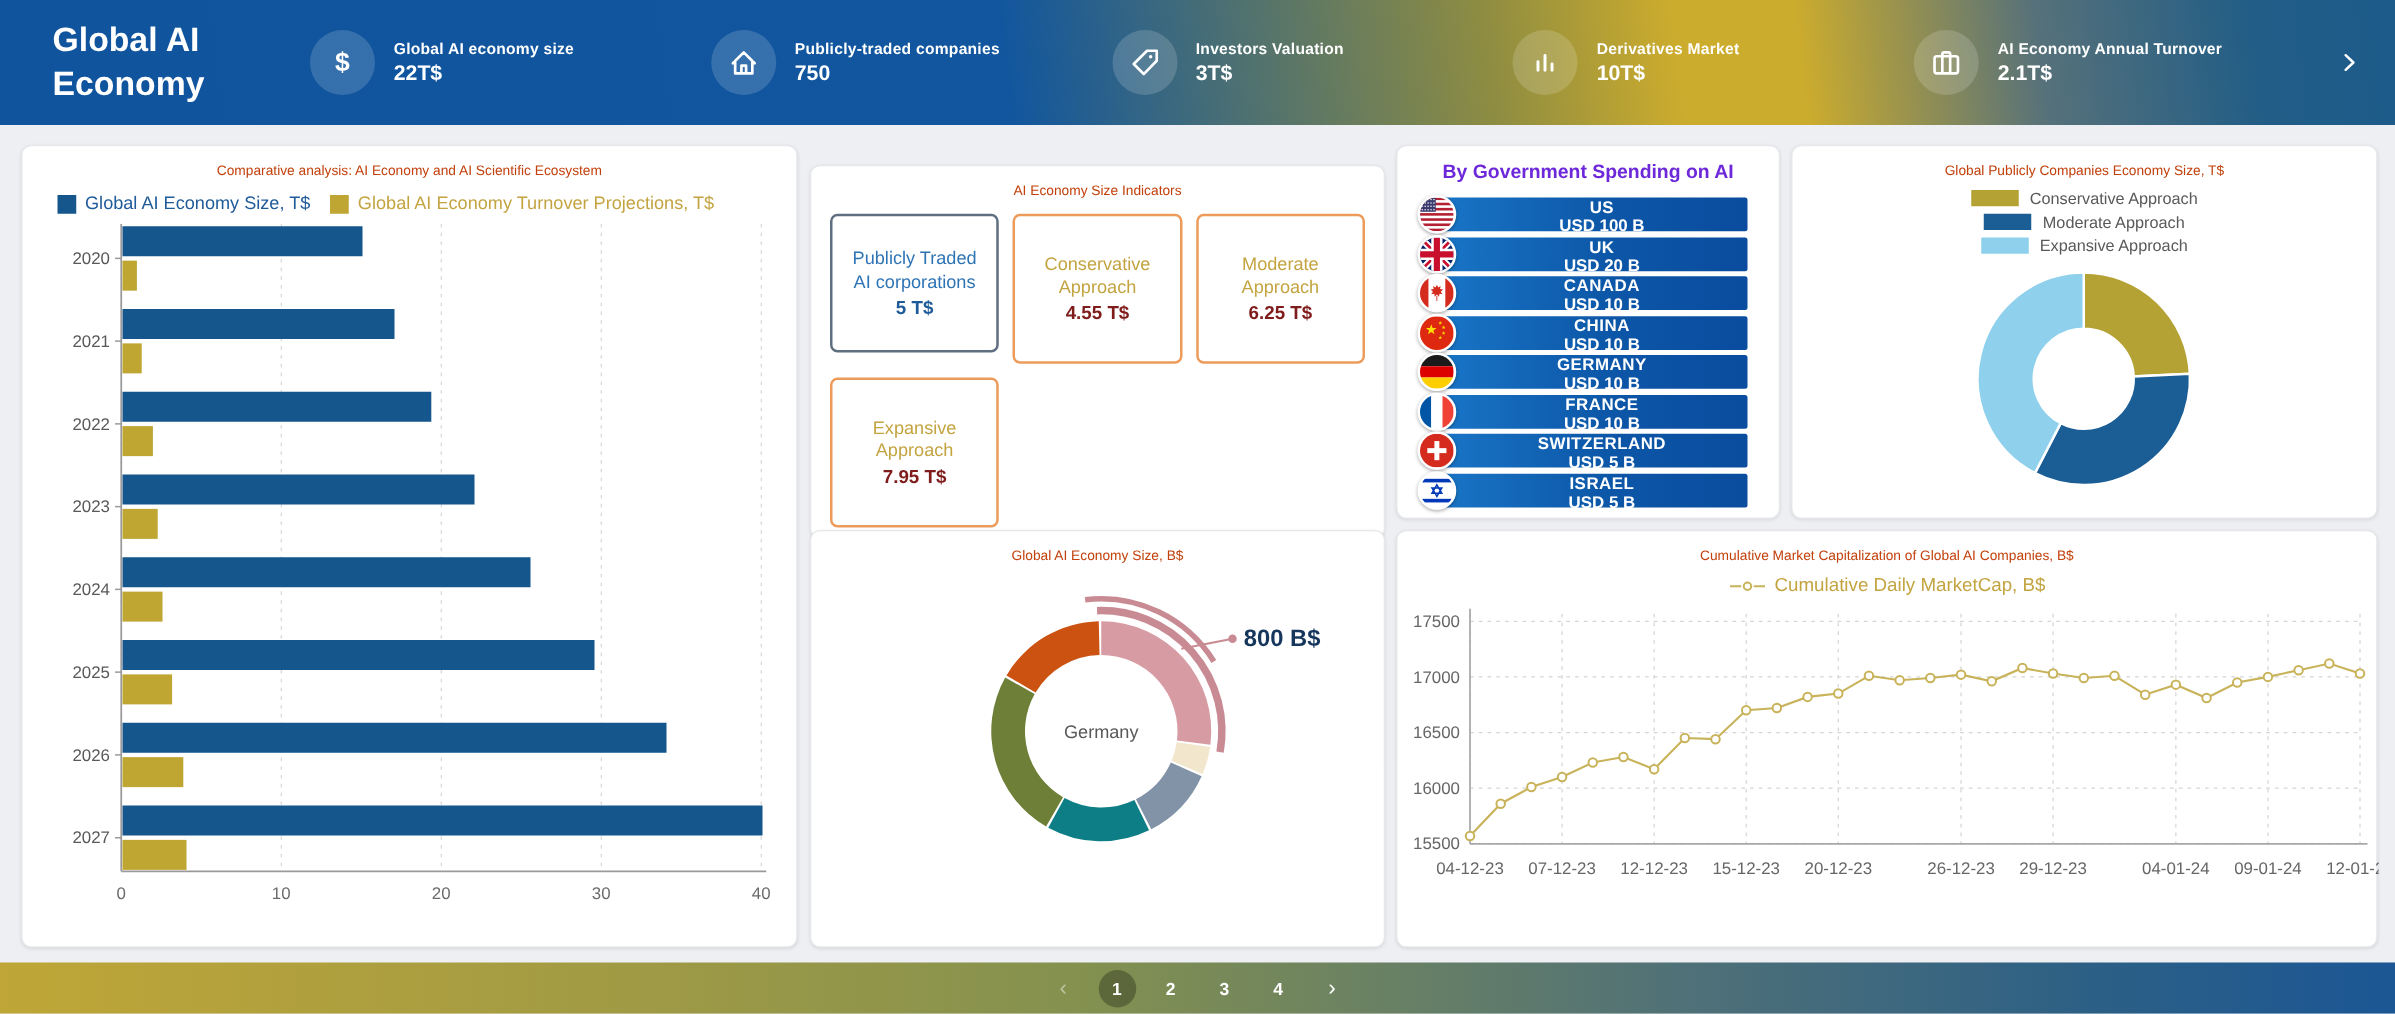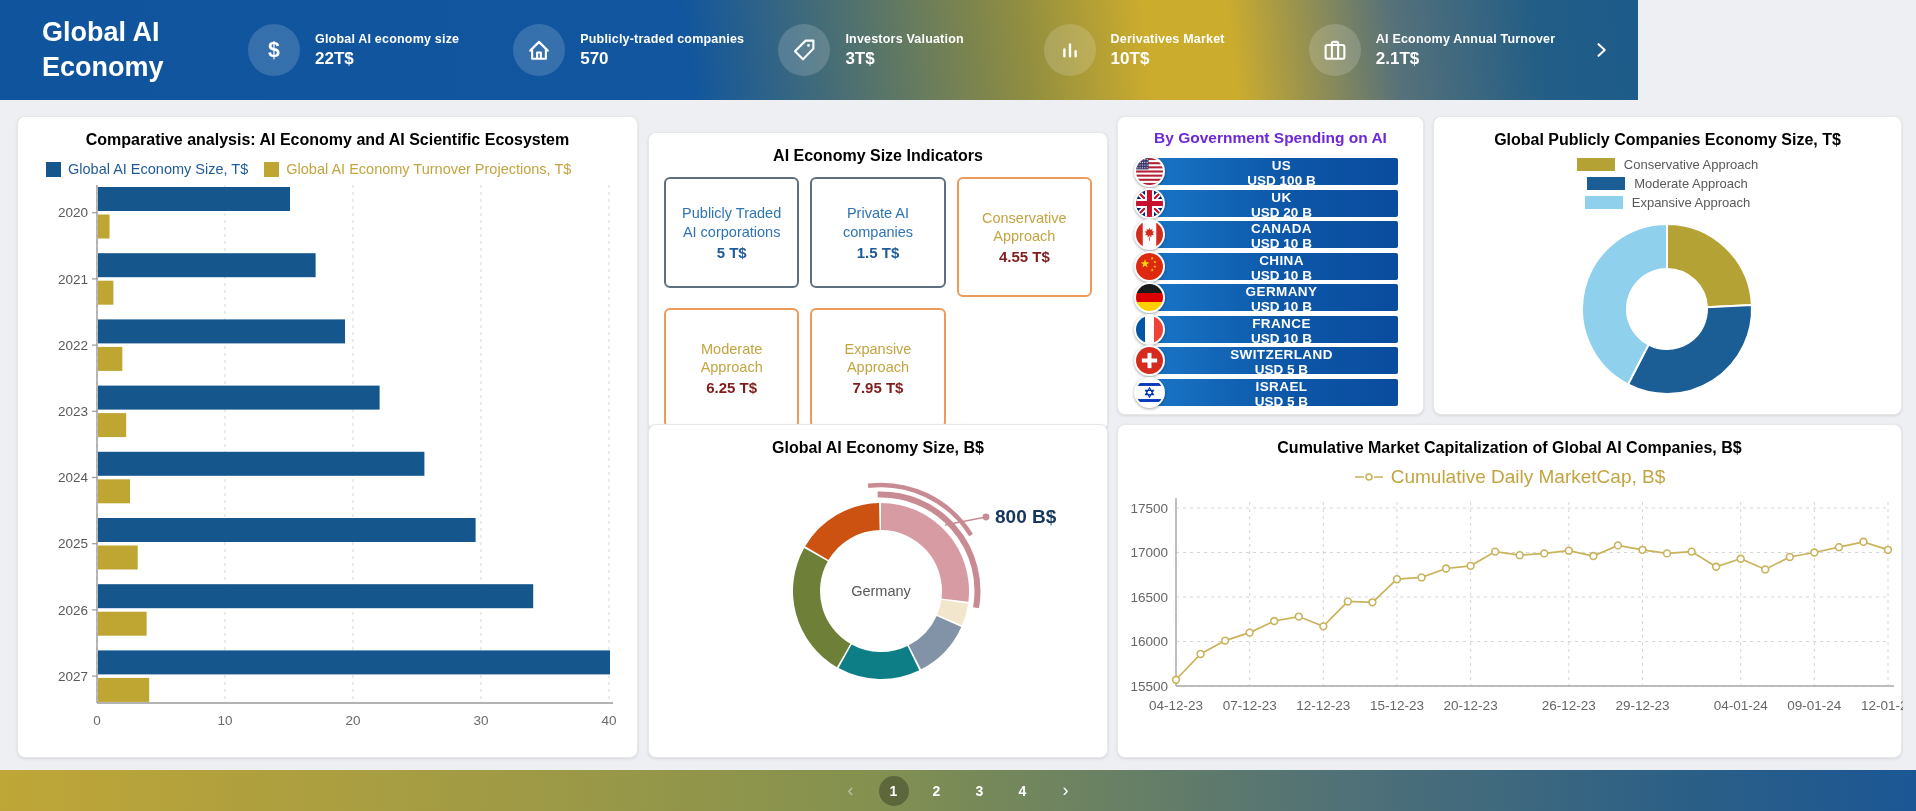--- a/index.html
+++ b/index.html
@@ -1,39 +1,39 @@
 <!DOCTYPE html>
 <html><head>
 <meta charset="utf-8">
 <style>
   * { margin:0; padding:0; box-sizing:border-box; }
   html,body { width:1916px; height:811px; overflow:hidden; background:#edeff2;
     font-family:"Liberation Sans", sans-serif; }
   .app { position:relative; width:1916px; height:811px; }
 
   
-  .topbar { position:absolute; left:0; top:0; width:1638px; height:100px;
+  .topbar { position:absolute; left:0; top:0; width:1916px; height:100px;
     background:linear-gradient(83deg,#0f549d 0%,#11569e 42%,#8d8c42 62%,#ccac2d 70%,#ccac2d 75%,#56717a 85%,#215d86 94%,#1d5b8b 100%);
     display:flex; align-items:center; color:#fff; }
   .app-title { margin-left:42px; width:158px; font-size:27px; font-weight:700; line-height:1.3; }
   .stats { flex:1; display:flex; margin-left:48px; margin-right:10px; }
   .stat { flex:1; display:flex; align-items:center; gap:15px; }
   .stat-icon { width:52px; height:52px; border-radius:50%; background:rgba(255,255,255,.16);
     display:flex; align-items:center; justify-content:center; flex:0 0 52px; }
   .stat-icon svg { width:30px; height:30px; }
   .stat-label { display:block; font-size:12.5px; font-weight:600; letter-spacing:.2px; }
   .stat-value { display:block; font-size:17px; font-weight:700; margin-top:3px; }
   .next-btn { margin-right:20px; width:34px; height:34px; display:flex; align-items:center;
     justify-content:center; cursor:pointer; }
   .next-btn svg { width:20px; height:20px; }
 
   
   .panel { position:absolute; background:#fff; border:1px solid #e6e8ea; border-radius:8px;
     box-shadow:0 1px 3px rgba(0,0,0,.10); }
-  .panel h3 { font-size:16px; font-weight:700; color:#000000; text-align:center; margin-top:14px; }
+  .panel h3 { font-size:11px; font-weight:400; color:#c2410c; text-align:center; margin-top:14px; }
   #panel-bars   { left:17px;  top:116px; width:621px; height:642px; }
   #panel-ind    { left:648px; top:132px; width:460px; height:299px; }
   #panel-gov    { left:1117px;top:116px; width:307px; height:299px; }
   #panel-donutR { left:1433px;top:116px; width:469px; height:299px; }
   #panel-donutM { left:648px; top:424px; width:460px; height:334px; }
   #panel-line   { left:1117px;top:424px; width:785px; height:334px; }
 
   
   .bar-legend { display:flex; gap:16px; align-items:center; padding-left:28px; margin-top:12px; }
   .bar-legend .itm { display:flex; gap:7px; align-items:center; font-size:14.5px;text-align:right; }
@@ -67,21 +67,21 @@
   .flag svg { width:100%; height:100%; display:block; }
 
   
   #donutR-legend { margin-top:6px; }
   #donutR-legend .itm { display:flex; align-items:center; justify-content:center; gap:9px;
     font-size:13px; color:#595959; height:19px; }
   #donutR-legend .sw { width:38px; height:13px; }
 
   
   .line-legend { display:flex; align-items:center; justify-content:center; gap:7px;
-    margin-top:9px; font-size:19px; color:#c3a441; }
+    margin-top:9px; font-size:15px; color:#c3a441; }
 
   
   .pagebar { position:absolute; left:0; top:770px; width:1916px; height:41px;
     background:linear-gradient(90deg,#bfa637 0%,#a29b44 25%,#84914f 45%,#507177 70%,#2b5f86 88%,#1c5795 100%);
     display:flex; align-items:center; justify-content:center; gap:13px; }
   .pg { width:30px; height:30px; border-radius:50%; display:flex; align-items:center;
     justify-content:center; color:#fff; font-size:14px; font-weight:700; cursor:pointer; }
   .pg.active { background:rgba(0,0,0,.28); }
   .pg.nav { font-size:18px; font-weight:400; }
   .pg.dim { color:rgba(255,255,255,.45); }
@@ -106,21 +106,21 @@
           </span>
         </div>
         <div class="stat">
           <span class="stat-icon">
             <svg viewBox="0 0 24 24">
               <path d="M5 12.5 L12 5.5 L19 12.5 M6.5 11 V19 H17.5 V11 M10.5 19 V14 H13.5 V19" fill="none" stroke="#fff" stroke-width="1.7" stroke-linecap="round" stroke-linejoin="round"></path>
             </svg>
           </span>
           <span class="stat-text">
             <span class="stat-label">Publicly-traded companies</span>
-            <span class="stat-value">570</span>
+            <span class="stat-value">750</span>
           </span>
         </div>
         <div class="stat">
           <span class="stat-icon">
             <svg viewBox="0 0 24 24">
               <path d="M19.5 4.5 h-6.2 L4.8 13 l6.4 6.4 8.3-8.5 z" fill="none" stroke="#fff" stroke-width="1.7" stroke-linejoin="round"></path>
               <circle cx="15.6" cy="8.3" r="1.1" fill="#fff"></circle>
             </svg>
           </span>
           <span class="stat-text">
@@ -218,24 +218,20 @@
         <text x="60" y="495.70000000000005" text-anchor="end" font-size="13.5" fill="#595959">2027</text>
       </svg>
   </section>
 
   <section class="panel" id="panel-ind">
     <h3>AI Economy Size Indicators</h3>
     <div id="cards-grid">
         <div class="card blue">
           <span class="lbl">Publicly Traded AI corporations</span>
           <span class="val">5 T$</span>
-        </div>
-        <div class="card blue">
-          <span class="lbl">Private AI companies</span>
-          <span class="val">1.5 T$</span>
         </div>
         <div class="card orange">
           <span class="lbl">Conservative Approach</span>
           <span class="val">4.55 T$</span>
         </div>
         <div class="card orange">
           <span class="lbl">Moderate Approach</span>
           <span class="val">6.25 T$</span>
         </div>
         <div class="card orange">

